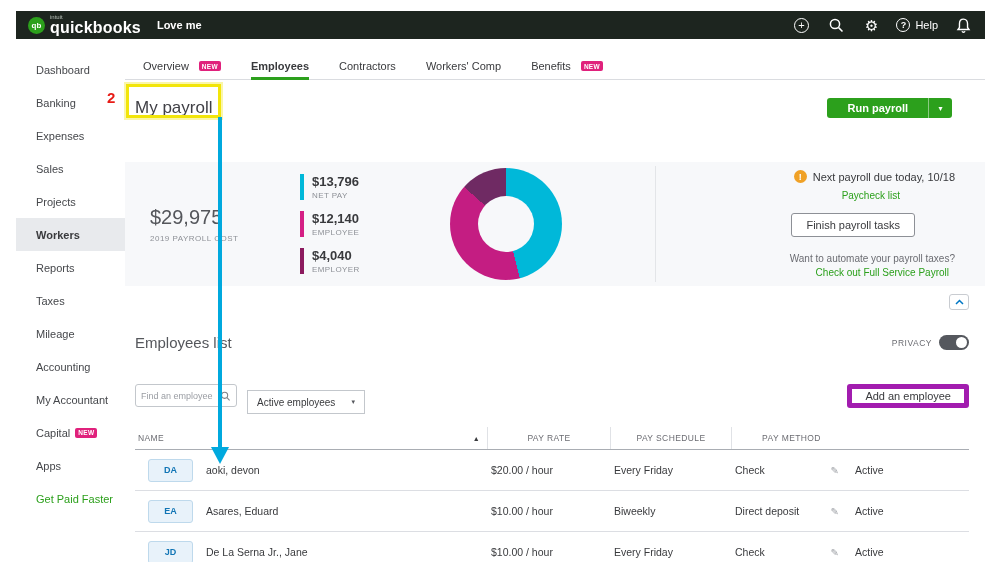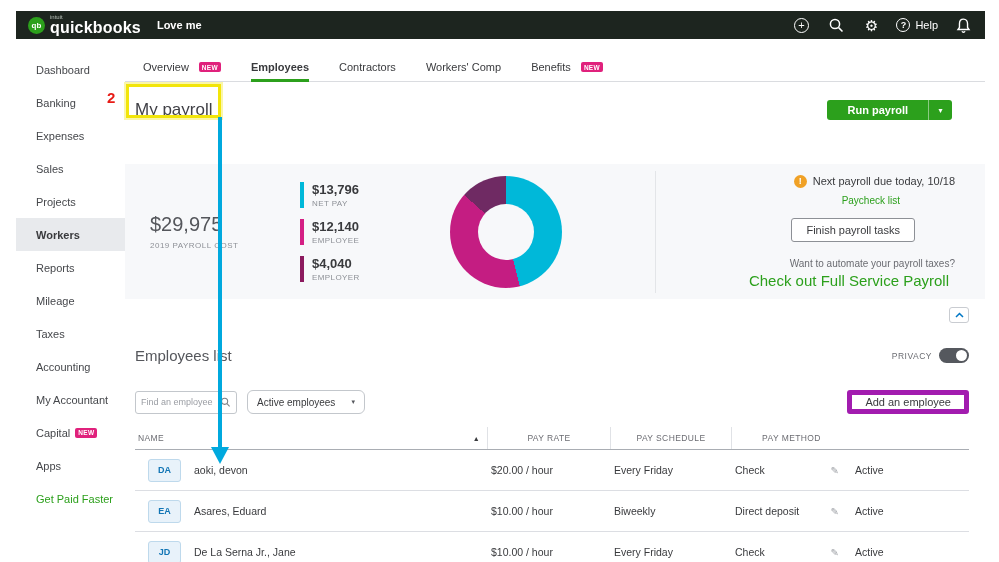--- a/index.html
+++ b/index.html
@@ -60,50 +60,50 @@
   .stat-value { font-size: 13px; font-weight: 700; color: #393a3d; }
   .stat-label { font-size: 8px; color: #8d9096; margin-top: 2px; letter-spacing: .4px; }
   .donut { width: 112px; height: 112px; border-radius: 50%; position: relative; flex: none; background: conic-gradient(#00b8d9 0 46%, #c41d82 46% 86.5%, #6f2a63 86.5% 100%); }
   .donut::after { content: ""; position: absolute; inset: 28px; background: #f7f8fa; border-radius: 50%; }
   .sum-right { margin-left: auto; width: 330px; border-left: 1px solid #e3e5e8; padding: 4px 30px 4px 10px; display: flex; flex-direction: column; align-items: flex-end; }
   .np-row { display: flex; align-items: center; gap: 6px; font-size: 11px; color: #393a3d; }
   .warn-icon { width: 13px; height: 13px; border-radius: 50%; background: #f0a126; color: #fff; font-size: 9px; font-weight: 700; display: flex; align-items: center; justify-content: center; flex: none; }
   .paycheck-link { font-size: 10px; color: #2ca01c; margin-top: 7px; margin-right: 55px; cursor: pointer; }
   .finish-btn { margin-top: 12px; margin-right: 40px; height: 24px; padding: 0 14px; border: 1px solid #8d9096; border-radius: 3px; background: #fff; font-size: 11px; color: #393a3d; display: flex; align-items: center; cursor: pointer; }
   .automate-text { margin-top: 16px; font-size: 10px; color: #6b6c72; }
-  .automate-link { margin-top: 3px; font-size: 15px; color: #2ca01c; margin-right: 6px; cursor: pointer; }
+  .automate-link { margin-top: 3px; font-size: 10px; color: #2ca01c; margin-right: 6px; cursor: pointer; }
 
   .collapse-row { display: flex; justify-content: flex-end; padding: 8px 16px 0 0; }
   .collapse-btn { width: 20px; height: 16px; border: 1px solid #c9ccd1; border-radius: 3px; background: #fff; display: flex; align-items: center; justify-content: center; cursor: pointer; }
 
   
   .emp-section { padding: 10px 16px 0 10px; flex: 1; }
   .emp-head { display: flex; align-items: center; justify-content: space-between; margin-top: 14px; }
   .emp-title { font-size: 15px; font-weight: 400; color: #55575c; }
   .privacy { display: flex; align-items: center; gap: 7px; }
   .privacy-label { font-size: 8.5px; color: #6b6c72; letter-spacing: .5px; }
   .toggle { width: 30px; height: 15px; border-radius: 8px; background: #55585e; position: relative; cursor: pointer; }
   .toggle-knob { position: absolute; right: 2px; top: 2px; width: 11px; height: 11px; border-radius: 50%; background: #fff; }
   .controls { display: flex; align-items: center; margin-top: 26px; }
   .search-box { width: 102px; height: 23px; border: 1px solid #c3c7cc; border-radius: 3px; display: flex; align-items: center; padding: 0 5px; background: #fff; }
   .search-box input { border: none; outline: none; width: 100%; font-size: 9px; color: #393a3d; font-family: "Liberation Sans", sans-serif; }
   .search-box input::placeholder { color: #9a9da3; }
-  .filter { margin-left: 10px; height: 24px; border: 1px solid #c3c7cc; border-radius: 6px; display: flex; align-items: center; padding: 0 9px; font-size: 10px; color: #393a3d; gap: 16px; cursor: pointer; background: #fff; }
+  .filter { margin-left: 10px; height: 24px; border: 1px solid #c3c7cc; border-radius: 0; display: flex; align-items: center; padding: 0 9px; font-size: 10px; color: #393a3d; gap: 16px; cursor: pointer; background: #fff; margin-top: 13px; }
   .caret-sm { font-size: 7px; color: #55575c; }
   .add-btn { margin-left: auto; height: 24px; border: 5px solid #a21caf; border-radius: 3px; background: #fff; padding: 0 13px; font-size: 11px; color: #393a3d; display: flex; align-items: center; cursor: pointer; }
 
   .table { margin-top: 13px; }
   .thead, .trow { display: grid; grid-template-columns: 352px 123px 121px 120px 1fr; }
   .thead { border-bottom: 1px solid #a9adb3; }
   .th { font-size: 8.5px; color: #6b6c72; letter-spacing: .4px; padding: 6px 0 6px; display: flex; align-items: center; justify-content: center; border-left: 1px solid #e0e2e6; cursor: pointer; }
   .th:first-child { justify-content: space-between; border-left: none; padding-left: 3px; padding-right: 7px; gap: 48px; }
   .sort-arrow { font-size: 7px; color: #393a3d; }
   .trow { align-items: center; height: 41px; border-bottom: 1px solid #dcdee3; font-size: 10.5px; color: #393a3d; cursor: pointer; }
   .name-cell { display: flex; align-items: center; gap: 13px; padding-left: 13px; }
-  .avatar { width: 33px; height: 23px; border-radius: 3px; background: #e8f2fa; border: 1px solid #bed9ec; color: #1175b5; font-size: 9px; font-weight: 700; display: flex; align-items: center; justify-content: center; flex: none; }
+  .avatar { width: 45px; height: 23px; border-radius: 3px; background: #e8f2fa; border: 1px solid #bed9ec; color: #1175b5; font-size: 9px; font-weight: 700; display: flex; align-items: center; justify-content: center; flex: none; }
   .cell { padding-left: 4px; }
   .method-cell { display: flex; align-items: center; justify-content: space-between; padding-left: 4px; padding-right: 12px; }
   .pencil { color: #a0a3a8; font-size: 10px; }
 
   
   .ann { position: absolute; pointer-events: none; z-index: 50; }
   .ann-step { left: 107px; top: 89px; color: #e71b16; font-size: 15px; font-weight: 700; }
   .ann-box { left: 126px; top: 84px; width: 95px; height: 34px; border: 3px solid #f2e50a; box-shadow: 0 0 0 2px rgba(242,229,10,.35); }
   .ann-arrow { left: 206px; top: 117px; }
 </style>
@@ -165,24 +165,24 @@
       <div class="side-item">
           <span>Projects</span>
         </div>
       <div class="side-item selected">
           <span>Workers</span>
         </div>
       <div class="side-item">
           <span>Reports</span>
         </div>
       <div class="side-item">
+          <span>Taxes</span>
+        </div>
+      <div class="side-item">
           <span>Mileage</span>
-        </div>
-      <div class="side-item">
-          <span>Taxes</span>
         </div>
       <div class="side-item">
           <span>Accounting</span>
         </div>
       <div class="side-item">
           <span>My Accountant</span>
         </div>
       <div class="side-item">
           <span>Capital</span>
           <span class="badge">NEW</span>

